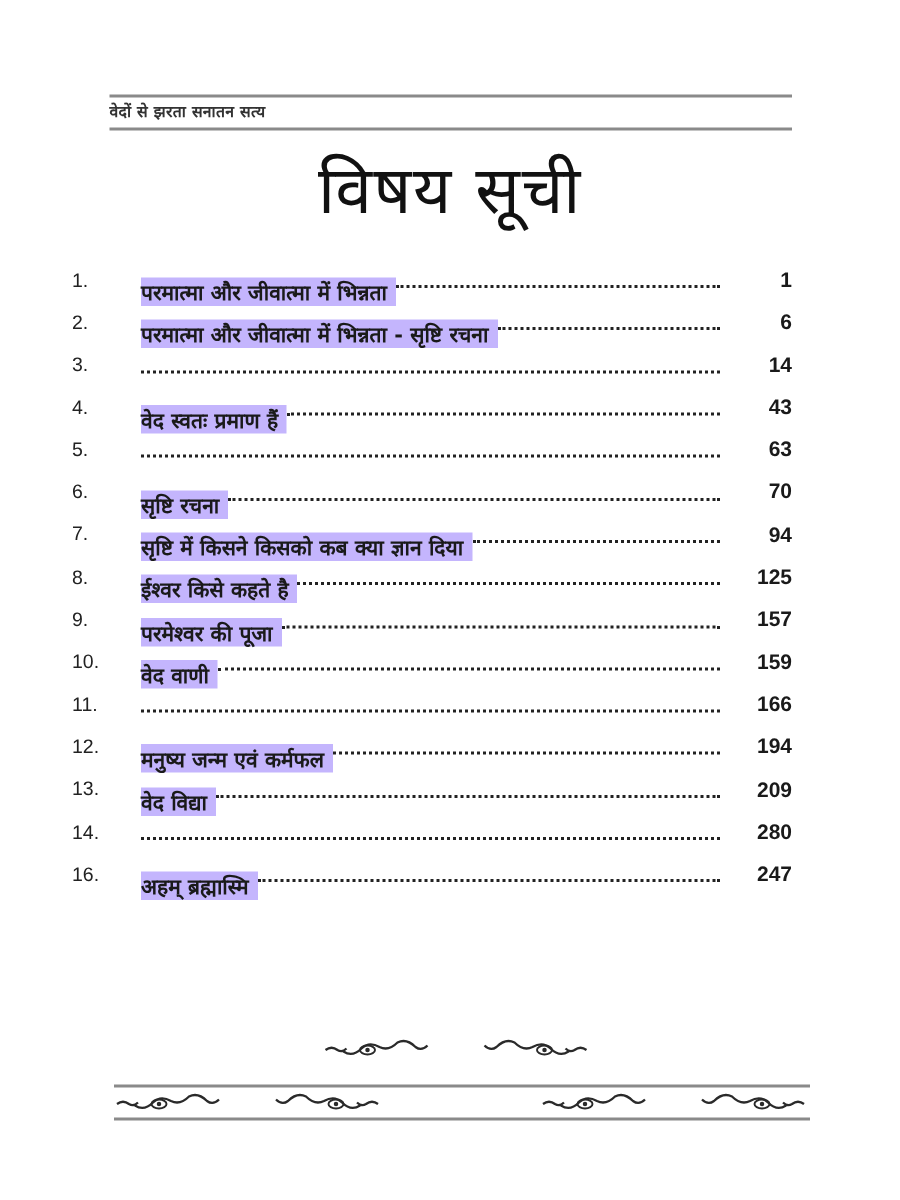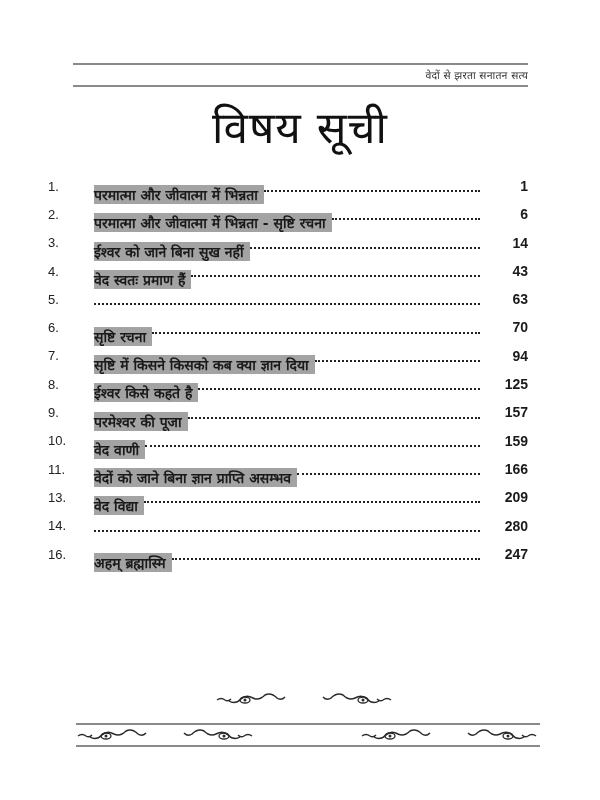--- a/index.html
+++ b/index.html
@@ -19,24 +19,24 @@
       position: absolute;
       height: 2px;
       background: #8a8a8a;
     }
     .running-head {
       position: absolute;
       left: 73px;
       width: 455px;
       top: 66px;
       height: 18px;
-      text-align: right;
+      text-align: left;
       font-family: "DejaVu Serif", serif;
       font-size: 10.5px;
-      font-weight: normal;
+      font-weight: bold;
       line-height: 18px;
       color: #333;
       letter-spacing: 0.2px;
     }
     .title {
       position: absolute;
       left: 0;
       width: 600px;
       top: 98px;
       text-align: center;
@@ -70,21 +70,21 @@
       font-size: 13px;
       color: #222;
     }
     .toc-title {
       flex: 0 0 auto;
       font-family: "DejaVu Sans", sans-serif;
       font-size: 14px;
       font-weight: bold;
       color: #1a1a1a;
       padding-right: 6px;
-      background: #a3a3a3;
+      background: #c4b5fd;
       position: relative;
       z-index: 1;
       margin-top: 17px;
     }
     .toc-leader {
       flex: 1 1 auto;
       height: 14px;
       margin-right: 52px;
       border-bottom: 2.5px dotted #222;
       transform: translateY(-2px);
@@ -131,21 +131,20 @@
     <span class="toc-page">1</span>
   </li>
   <li class="toc-row">
     <span class="toc-num">2.</span>
     <span class="toc-title">परमात्मा और जीवात्मा में भिन्नता - सृष्टि रचना</span>
     <span class="toc-leader"></span>
     <span class="toc-page">6</span>
   </li>
   <li class="toc-row">
     <span class="toc-num">3.</span>
-    <span class="toc-title">ईश्वर को जाने बिना सुख नहीं</span>
     <span class="toc-leader"></span>
     <span class="toc-page">14</span>
   </li>
   <li class="toc-row">
     <span class="toc-num">4.</span>
     <span class="toc-title">वेद स्वतः प्रमाण हैं</span>
     <span class="toc-leader"></span>
     <span class="toc-page">43</span>
   </li>
   <li class="toc-row">
@@ -178,23 +177,28 @@
     <span class="toc-page">157</span>
   </li>
   <li class="toc-row">
     <span class="toc-num">10.</span>
     <span class="toc-title">वेद वाणी</span>
     <span class="toc-leader"></span>
     <span class="toc-page">159</span>
   </li>
   <li class="toc-row">
     <span class="toc-num">11.</span>
-    <span class="toc-title">वेदों को जाने बिना ज्ञान प्राप्ति असम्भव</span>
     <span class="toc-leader"></span>
     <span class="toc-page">166</span>
+  </li>
+  <li class="toc-row">
+    <span class="toc-num">12.</span>
+    <span class="toc-title">मनुष्य जन्म एवं कर्मफल</span>
+    <span class="toc-leader"></span>
+    <span class="toc-page">194</span>
   </li>
   <li class="toc-row">
     <span class="toc-num">13.</span>
     <span class="toc-title">वेद विद्या</span>
     <span class="toc-leader"></span>
     <span class="toc-page">209</span>
   </li>
   <li class="toc-row">
     <span class="toc-num">14.</span>
     <span class="toc-leader"></span>

